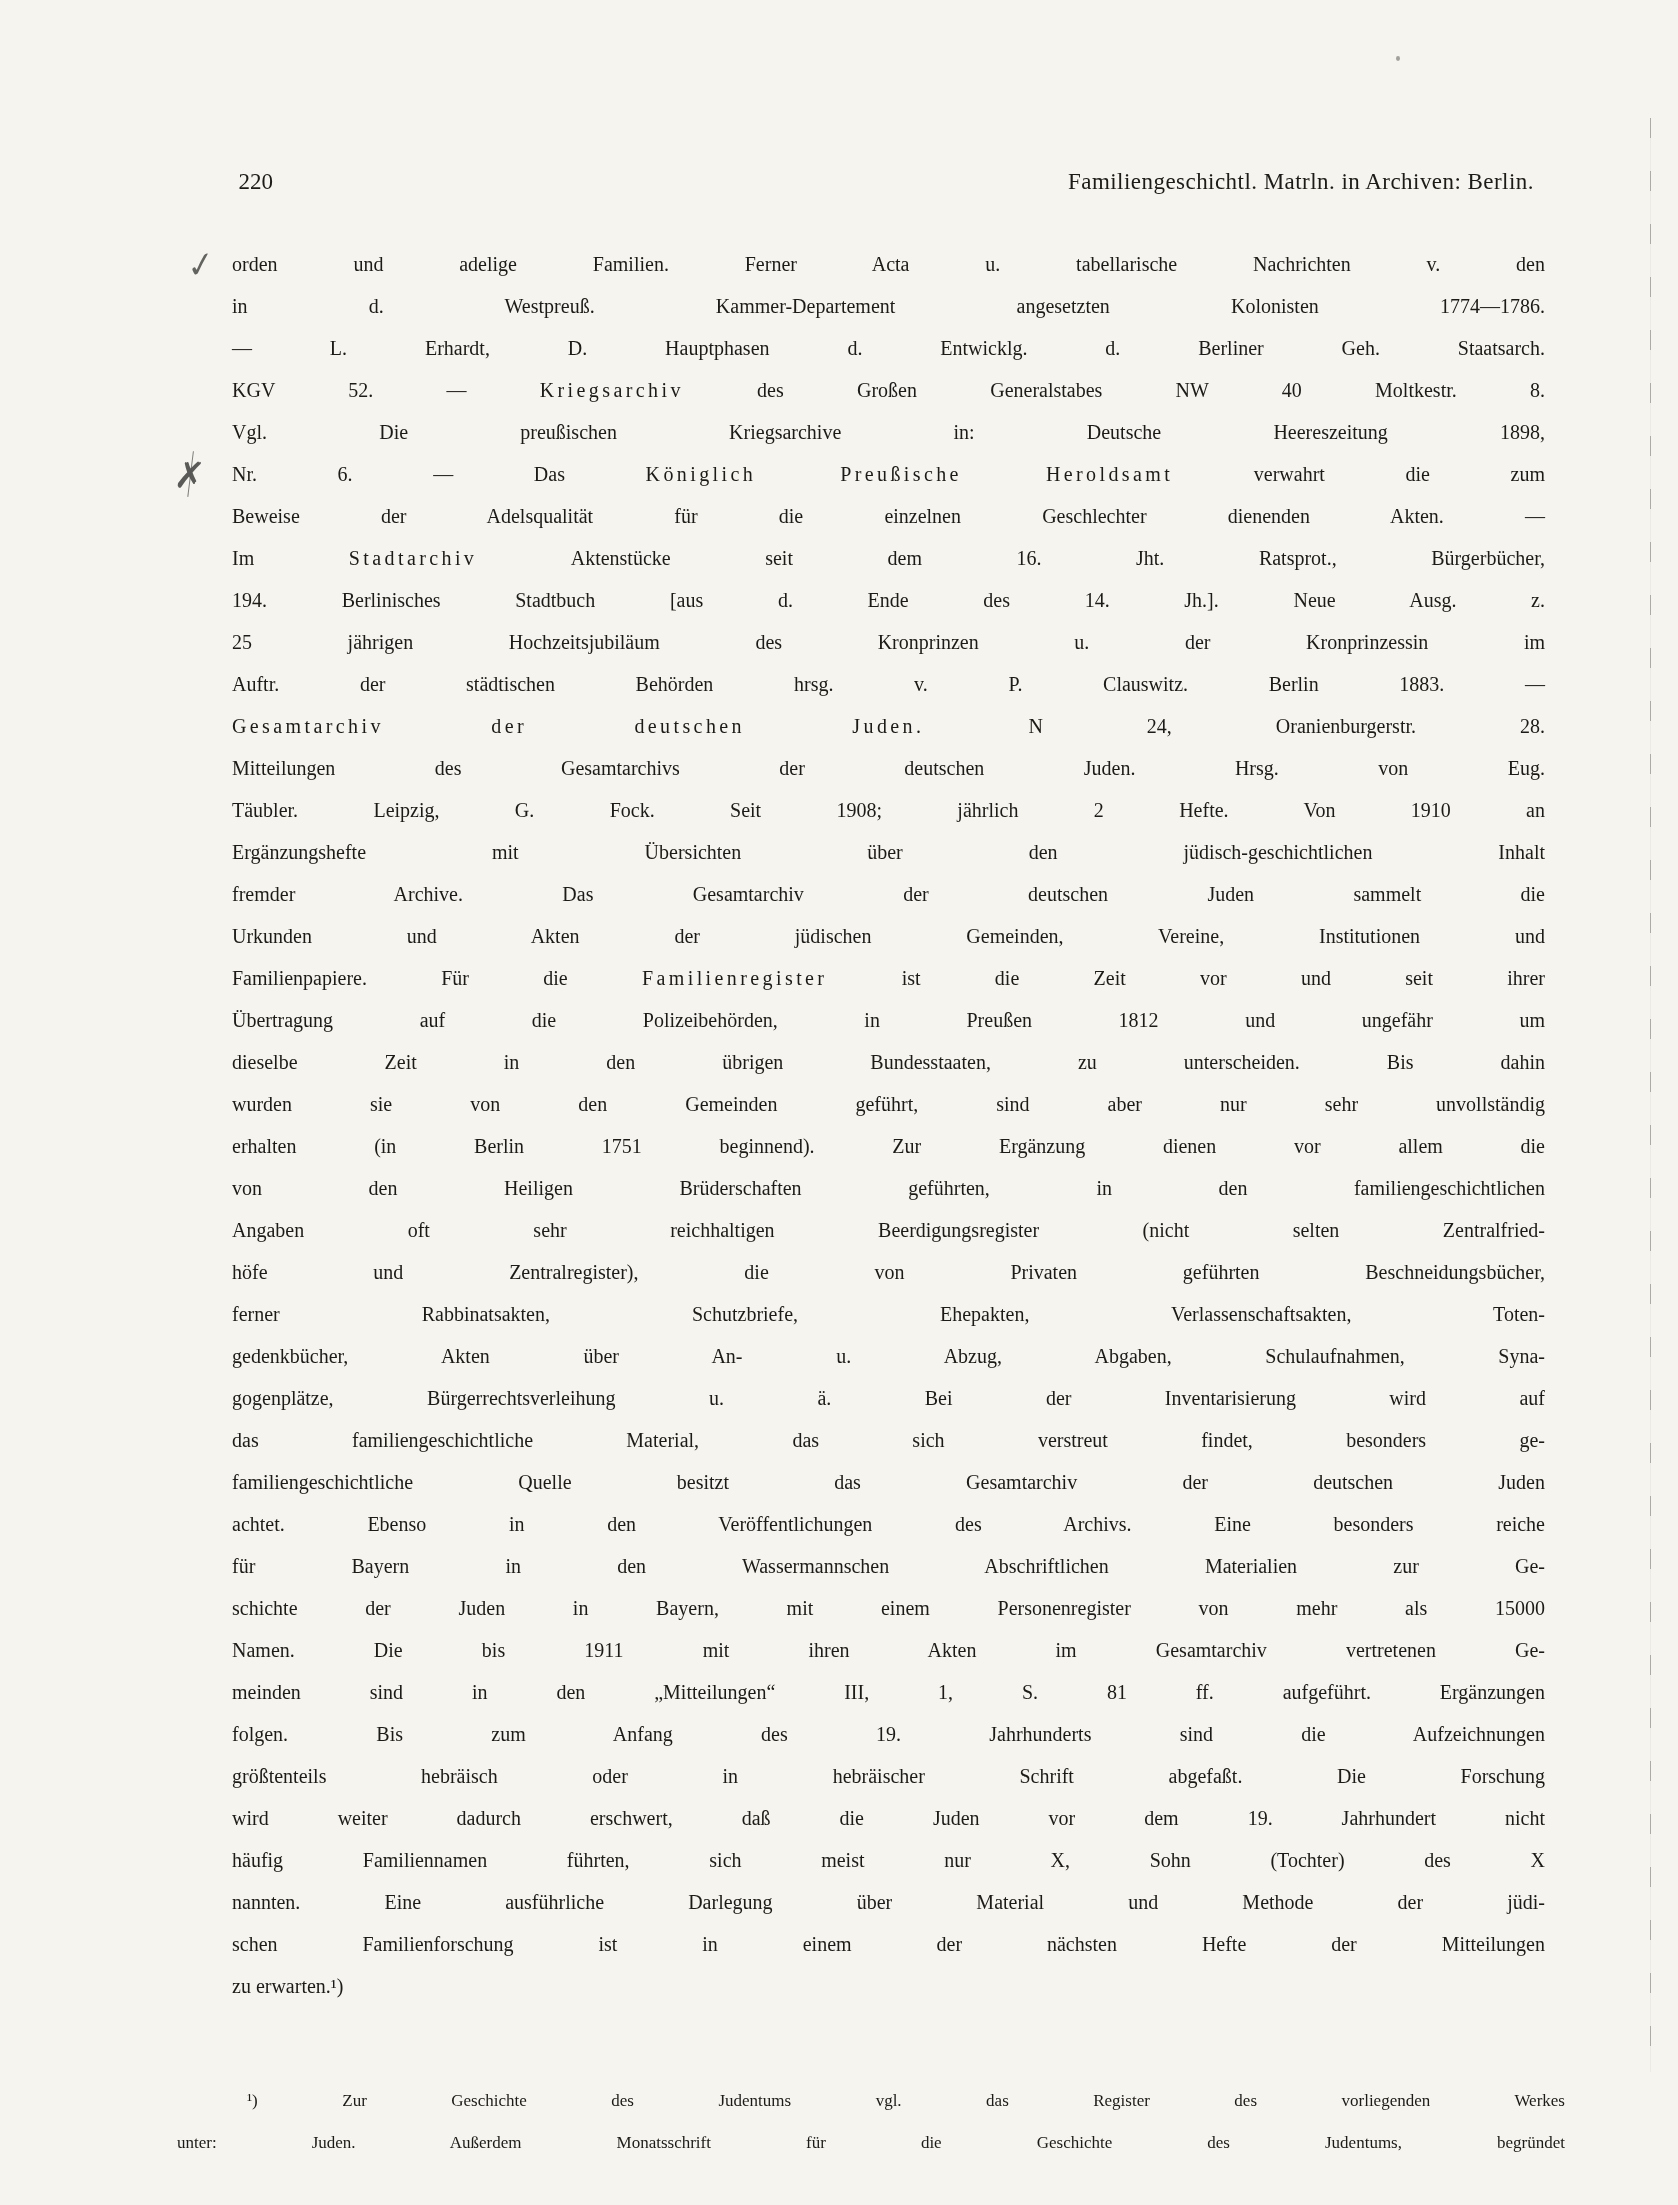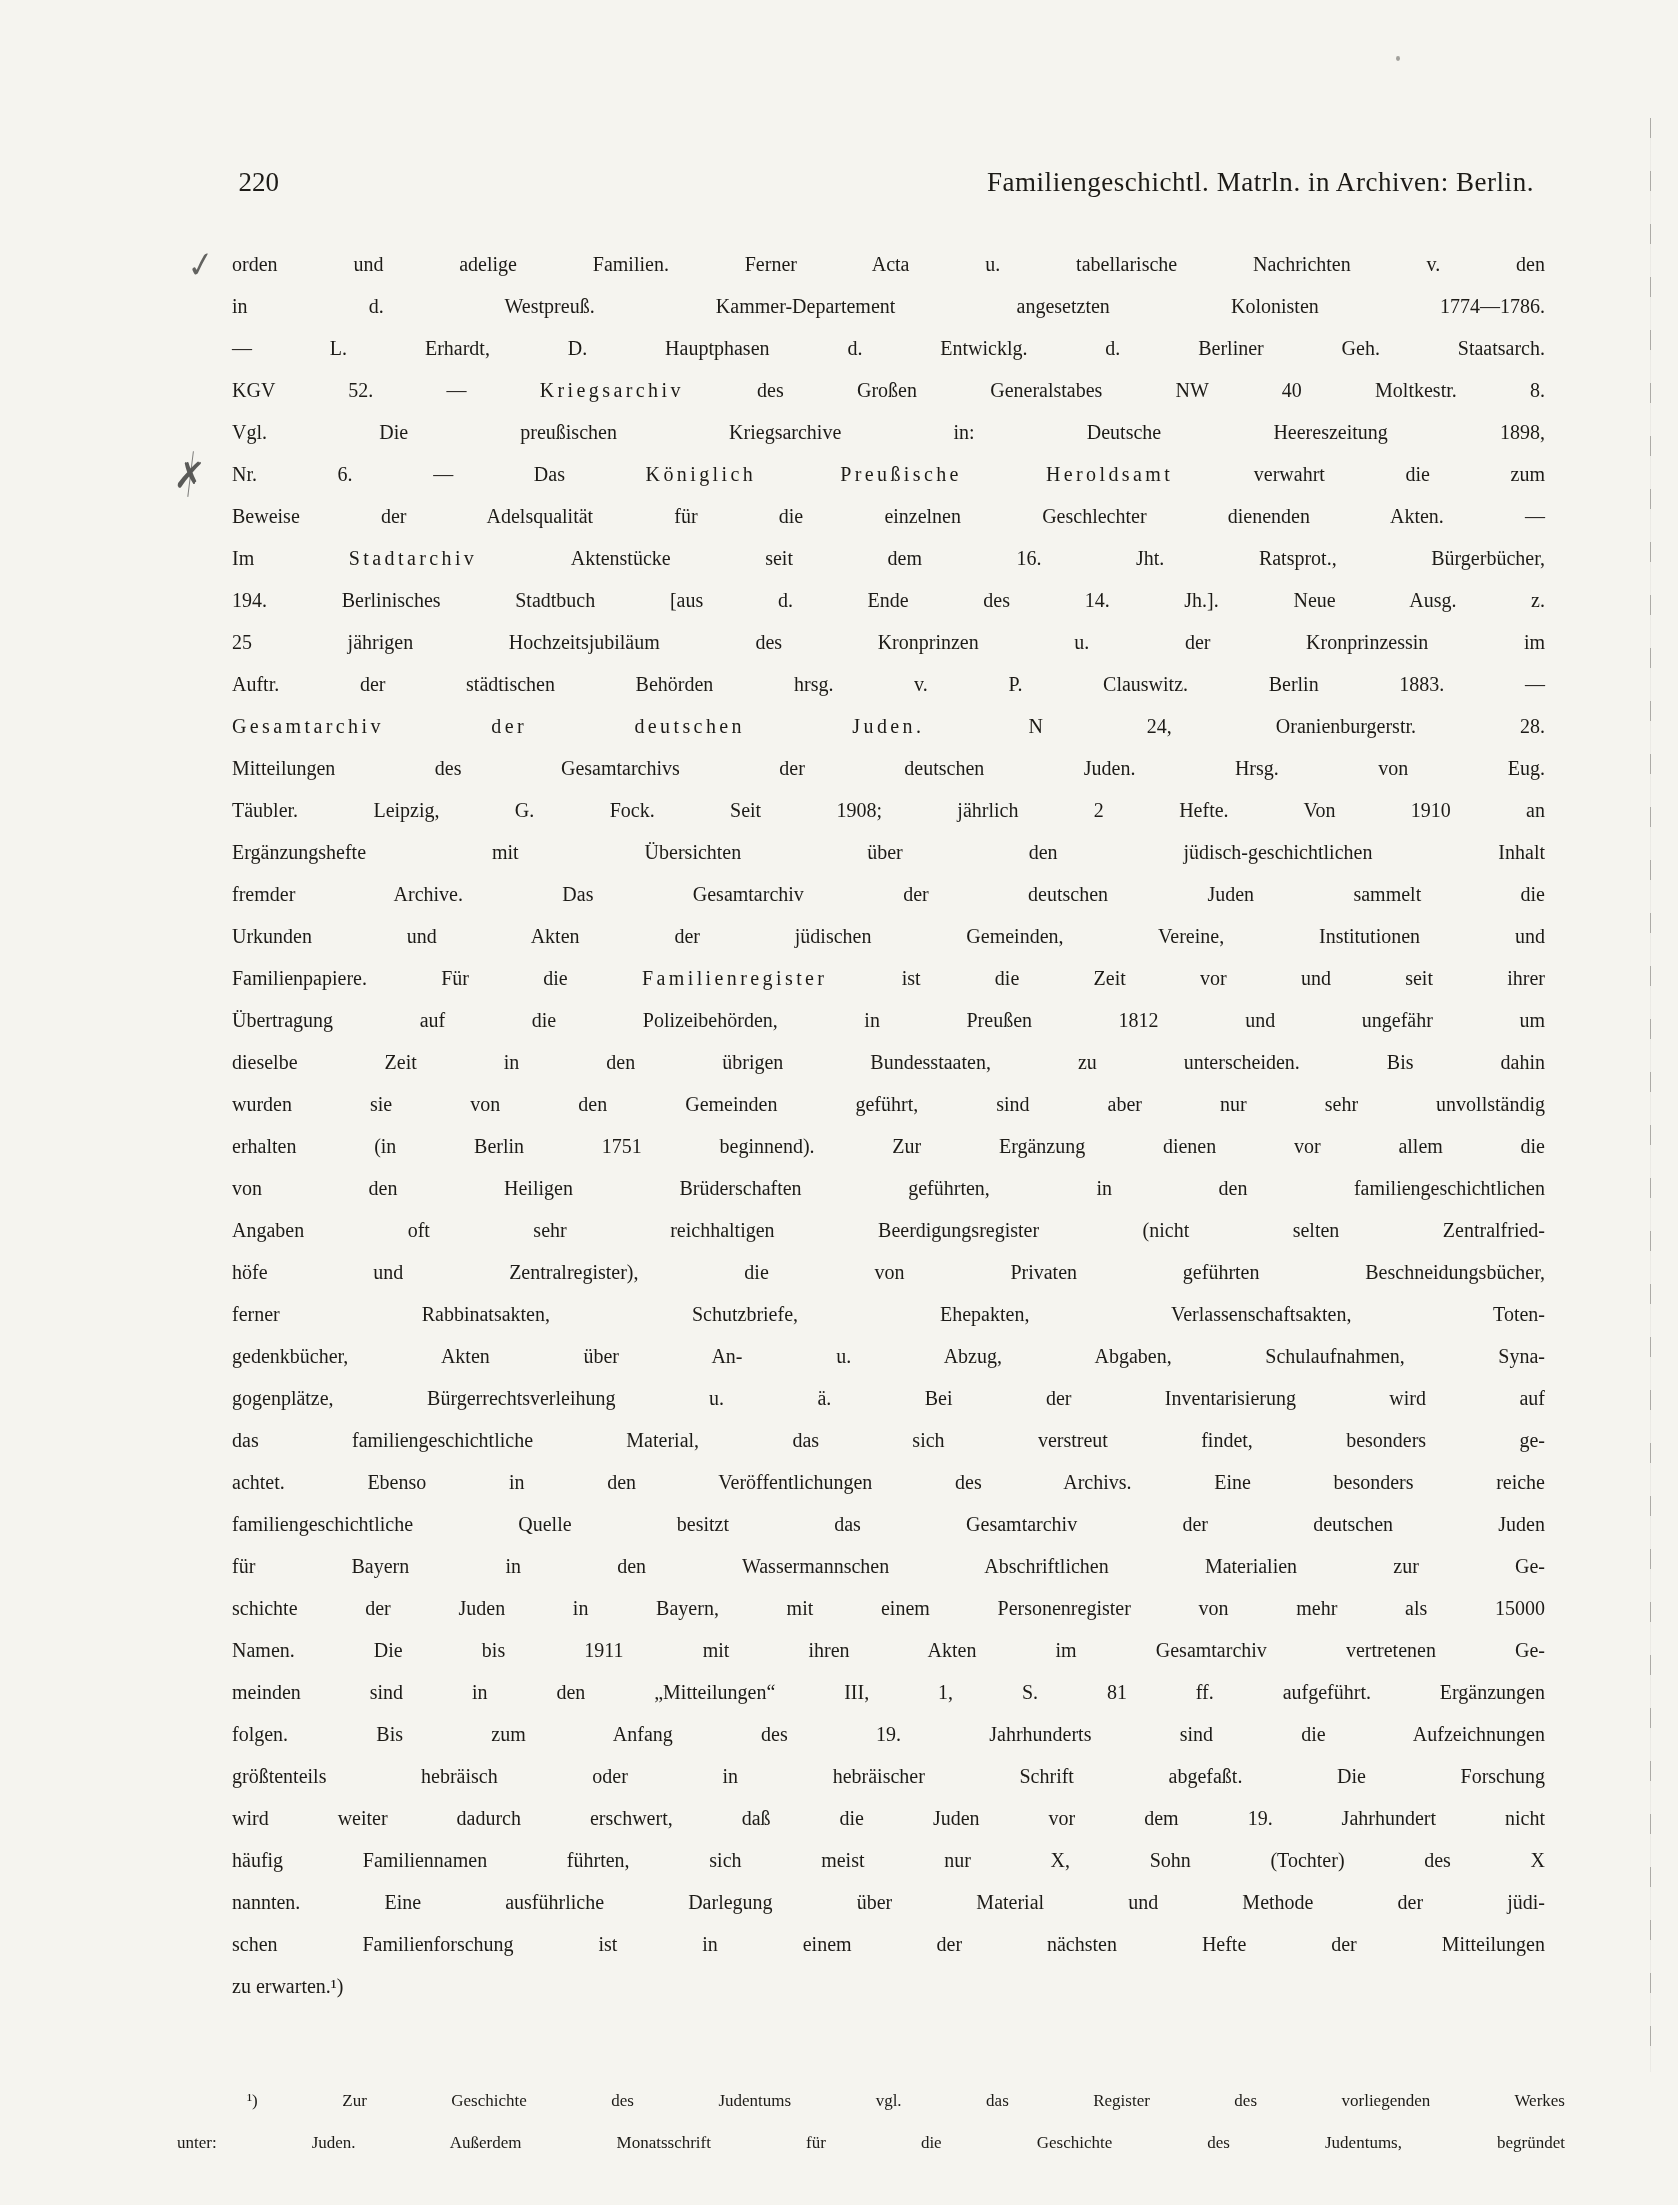--- a/index.html
+++ b/index.html
@@ -19,21 +19,21 @@
     position: absolute;
     inset: 0;
   }
   
   .header {
     position: absolute;
     top: 162px;
     left: 221px;
     width: 1313px;
     height: 40px;
-    font-size: 27px;
+    font-size: 23px;
     line-height: 40px;
   }
   .page-number {
     position: absolute;
     left: 17.6px;
     top: 0;
   }
   .running-title {
     position: absolute;
     left: 0;
@@ -170,22 +170,22 @@
       <div class="line"><span>dieselbe Zeit in den übrigen Bundesstaaten, zu unterscheiden.  Bis dahin</span></div>
       <div class="line"><span>wurden sie von den Gemeinden geführt, sind aber nur sehr unvollständig</span></div>
       <div class="line"><span>erhalten (in Berlin 1751 beginnend).  Zur Ergänzung dienen vor allem die</span></div>
       <div class="line"><span>von den Heiligen Brüderschaften geführten, in den familiengeschichtlichen</span></div>
       <div class="line"><span>Angaben oft sehr reichhaltigen Beerdigungsregister (nicht selten Zentralfried-</span></div>
       <div class="line"><span>höfe und Zentralregister), die von Privaten geführten Beschneidungsbücher,</span></div>
       <div class="line"><span>ferner Rabbinatsakten, Schutzbriefe, Ehepakten, Verlassenschaftsakten, Toten-</span></div>
       <div class="line"><span>gedenkbücher, Akten über An- u. Abzug, Abgaben, Schulaufnahmen, Syna-</span></div>
       <div class="line"><span>gogenplätze, Bürgerrechtsverleihung u. ä.  Bei der Inventarisierung wird auf</span></div>
       <div class="line"><span>das familiengeschichtliche Material, das sich verstreut findet, besonders ge-</span></div>
+      <div class="line"><span>familiengeschichtliche Quelle besitzt das Gesamtarchiv der deutschen Juden</span></div>
       <div class="line"><span>achtet.  Ebenso in den Veröffentlichungen des Archivs.  Eine besonders reiche</span></div>
-      <div class="line"><span>familiengeschichtliche Quelle besitzt das Gesamtarchiv der deutschen Juden</span></div>
       <div class="line"><span>für Bayern in den Wassermannschen Abschriftlichen Materialien zur Ge-</span></div>
       <div class="line"><span>schichte der Juden in Bayern, mit einem Personenregister von mehr als 15000</span></div>
       <div class="line"><span>Namen.  Die bis 1911 mit ihren Akten im Gesamtarchiv vertretenen Ge-</span></div>
       <div class="line"><span>meinden sind in den „Mitteilungen“ III, 1, S. 81 ff. aufgeführt.  Ergänzungen</span></div>
       <div class="line"><span>folgen.  Bis zum Anfang des 19. Jahrhunderts sind die Aufzeichnungen</span></div>
       <div class="line"><span>größtenteils hebräisch oder in hebräischer Schrift abgefaßt.  Die Forschung</span></div>
       <div class="line"><span>wird weiter dadurch erschwert, daß die Juden vor dem 19. Jahrhundert nicht</span></div>
       <div class="line"><span>häufig Familiennamen führten, sich meist nur X, Sohn (Tochter) des X</span></div>
       <div class="line"><span>nannten.  Eine ausführliche Darlegung über Material und Methode der jüdi-</span></div>
       <div class="line"><span>schen Familienforschung ist in einem der nächsten Hefte der Mitteilungen</span></div>

